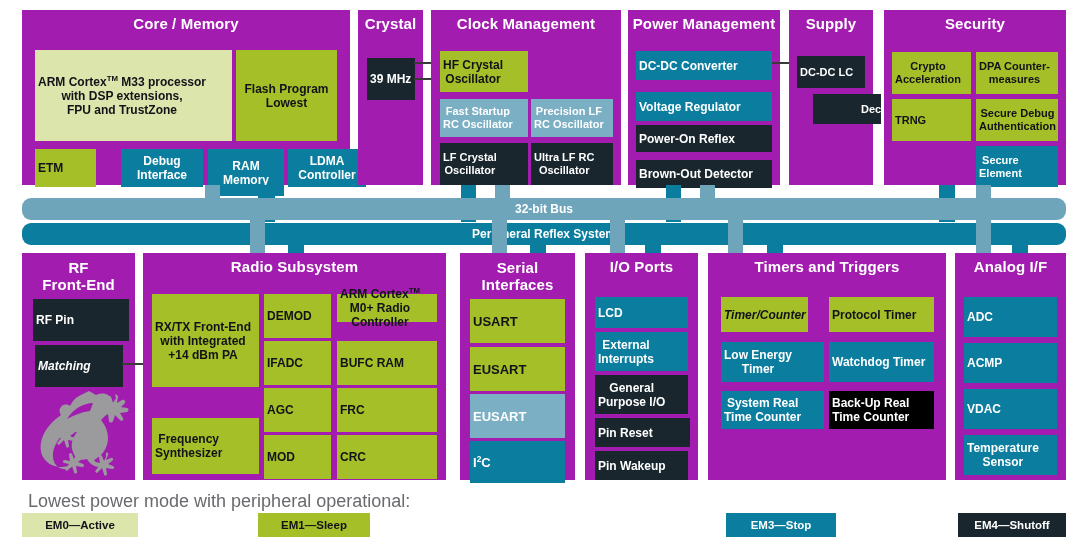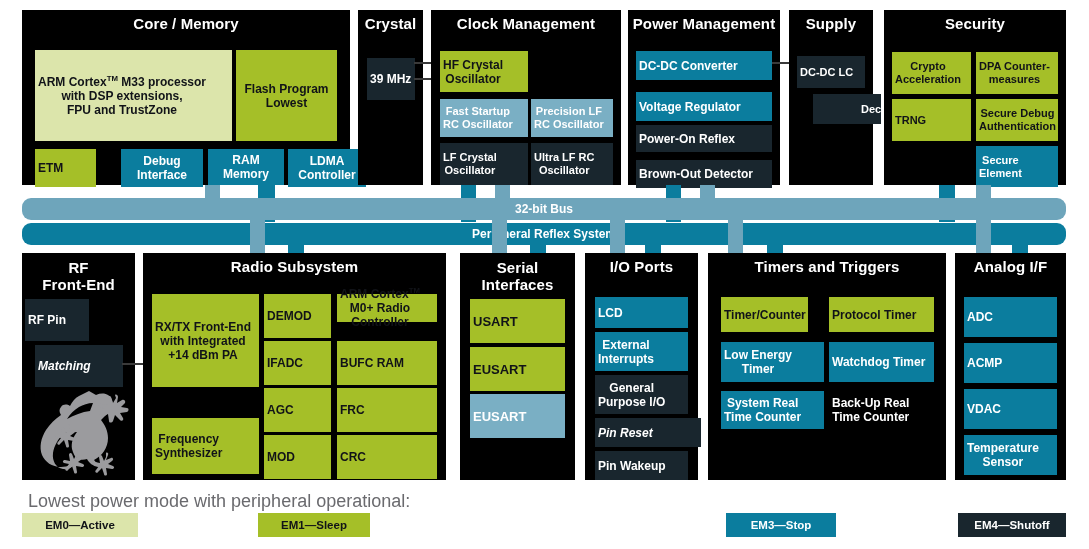--- a/index.html
+++ b/index.html
@@ -8,21 +8,21 @@
     background: #ffffff;
     font-family: "Liberation Sans", sans-serif;
     overflow: hidden;
     position: relative;
   }
   #diagram { position: absolute; left: 0; top: 0; width: 1089px; height: 549px; }
 
   
   .panel {
     position: absolute;
-    background: #000000;
+    background: #a21caf;
   }
   .panel-title {
     position: absolute;
     left: 0; right: 0; top: 5px;
     text-align: center;
     color: #ffffff;
     font-weight: bold;
     font-size: 15px;
     line-height: 17px;
     letter-spacing: 0.1px;
@@ -97,21 +97,21 @@
 <div id="diagram">
 
   <div class="panel" style="left:22px; top:10px; width:328px; height:175px;">
     <div class="panel-title">Core / Memory</div>
     <div class="blk em0 f12" style="left:13px; top:40px; width:197px; height:91px;">
       <span>ARM Cortex<span class="sup">TM</span> M33 processor<br>with DSP extensions,<br>FPU and TrustZone</span>
     </div>
     <div class="blk em1 f12" style="left:214px; top:40px; width:101px; height:91px;">Flash Program Lowest</div>
     <div class="blk em1 f12" style="left:13px; top:139px; width:61px; height:38px;">ETM</div>
     <div class="blk em3 f12" style="left:99px; top:139px; width:82px; height:38px;">Debug Interface</div>
-    <div class="blk em3 f12" style="left:186px; top:139px; width:76px; height:36px;">RAM Memory</div>
+    <div class="blk em3 f12" style="left:186px; top:139px; width:76px; height:47px;">RAM Memory</div>
     <div class="blk em3 f12" style="left:266px; top:139px; width:78px; height:38px;">LDMA Controller</div>
   </div>
 
   <div class="panel" style="left:358px; top:10px; width:65px; height:175px;">
     <div class="panel-title">Crystal</div>
     <div class="blk em4 f12" style="left:9px; top:48px; width:48px; height:42px;">39 MHz</div>
   </div>
   <div class="wire" style="left:414px; top:62px; width:28px;"></div>
   <div class="wire" style="left:414px; top:78px; width:28px;"></div>
 
@@ -189,21 +189,21 @@
   <div class="stub dark" style="left:530px; top:245px; width:16px; height:10px;"></div>
   <div class="stub light" style="left:610px; top:210px; width:15px; height:45px;"></div>
   <div class="stub dark" style="left:645px; top:245px; width:16px; height:10px;"></div>
   <div class="stub light" style="left:728px; top:210px; width:15px; height:45px;"></div>
   <div class="stub dark" style="left:767px; top:245px; width:16px; height:10px;"></div>
   <div class="stub light" style="left:976px; top:210px; width:15px; height:45px;"></div>
   <div class="stub dark" style="left:1012px; top:245px; width:16px; height:10px;"></div>
 
   <div class="panel" style="left:22px; top:253px; width:113px; height:227px;">
     <div class="panel-title" style="top:6px;">RF<br>Front-End</div>
-    <div class="blk em4 f12" style="left:3px; top:46px; width:64px; height:42px;">RF Pin</div>
+    <div class="blk em4 f12" style="left:11px; top:46px; width:96px; height:42px;">RF Pin</div>
     <div class="blk em4 f12" style="left:13px; top:92px; width:88px; height:42px;font-style:italic;">Matching</div>
     <svg class="gecko" style="left:12px; top:136px;" width="100" height="88" viewBox="0 0 100 88">
       <path fill="#9b9b9e" d="M62 6c7-3 14-1 16 5 2 6-2 12-8 17l-3 3c4 5 7 11 7 18 0 10-6 18-14 22 2 3 5 4 8 4l4 1c1 1 0 3-2 3l-6-1c-5-1-9-4-11-8-3 1-6 1-9 0-4 5-10 8-17 8-9 0-16-5-19-12-3-8-1-17 4-25 4-6 9-11 15-15-2-3-2-6 0-8 2-3 6-3 9-1 2-4 5-8 9-10l8-4 2-1zM45 18c-5 3-9 7-12 12 7-4 15-7 23-8l3-8c-5 0-10 2-14 4zM30 44c-6 6-10 13-11 20-1 8 3 15 10 16 6 1 12-3 15-9-3-3-5-7-6-11-1-6 1-12 5-17-5 0-9 1-13 1z"></path>
       <path fill="#9b9b9e" d="M83 8c1-1 3 0 3 2l-1 6 5-3c2-1 4 1 3 3l-4 4 6 1c2 0 2 3 0 4l-7 1 3 5c1 2-1 4-3 2l-5-5-2 6c-1 2-4 2-4 0l-1-7-6 3c-2 1-4-2-2-3l5-5-5-2c-2-1-1-4 1-3l6 1 1-7c0-2 2-3 3-1l2 6 3-5z" transform="translate(-2,-2) scale(1.0)"></path>
       <path fill="#9b9b9e" d="M34 36c1-1 3 0 2 2l-2 5 5-2c2-1 3 2 1 3l-4 3 5 2c2 1 1 3-1 3l-6-1 1 6c0 2-3 2-3 0l-2-6-4 4c-1 2-4 0-2-2l3-4-5-1c-2-1-1-3 1-3l5 1-1-6c0-2 2-3 3-1l2 5 2-4z"></path>
       <path fill="#9b9b9e" d="M42 62c1-1 3 0 2 2l-2 5 5-2c2-1 3 2 1 3l-4 3 5 2c2 1 1 3-1 3l-6-1 1 6c0 2-3 2-3 0l-2-6-4 4c-1 2-4 0-2-2l3-4-5-1c-2-1-1-3 1-3l5 1-1-6c0-2 2-3 3-1l2 5 2-4z"></path>
       <path fill="#9b9b9e" d="M72 64c1-1 3 0 2 2l-2 5 5-2c2-1 3 2 1 3l-4 3 5 2c2 1 1 3-1 3l-6-1 1 6c0 2-3 2-3 0l-2-6-4 4c-1 2-4 0-2-2l3-4-5-1c-2-1-1-3 1-3l5 1-1-6c0-2 2-3 3-1l2 5 2-4z"></path>
     </svg>
   </div>
   <div class="wire" style="left:122px; top:363px; width:30px;"></div>
@@ -226,38 +226,41 @@
     <div class="blk em1 f12" style="left:194px; top:88px; width:100px; height:44px;">BUFC RAM</div>
     <div class="blk em1 f12" style="left:194px; top:135px; width:100px; height:44px;">FRC</div>
     <div class="blk em1 f12" style="left:194px; top:182px; width:100px; height:44px;">CRC</div>
   </div>
 
   <div class="panel" style="left:460px; top:253px; width:115px; height:227px;">
     <div class="panel-title" style="top:6px;">Serial<br>Interfaces</div>
     <div class="blk em1 f13" style="left:10px; top:46px; width:95px; height:44px;">USART</div>
     <div class="blk em1 f13" style="left:10px; top:94px; width:95px; height:44px;">EUSART</div>
     <div class="blk em2 f13" style="left:10px; top:141px; width:95px; height:44px;">EUSART</div>
+    <div class="blk em3 f13" style="left:10px; top:188px; width:95px; height:42px;">
+      <span>I<span class="sup">2</span>C</span>
+    </div>
   </div>
 
   <div class="panel" style="left:585px; top:253px; width:113px; height:227px;">
     <div class="panel-title">I/O Ports</div>
     <div class="blk em3 f12" style="left:10px; top:44px; width:93px; height:31px;">LCD</div>
     <div class="blk em3 f12" style="left:10px; top:79px; width:93px; height:39px;">
       <span>External<br>Interrupts</span>
     </div>
     <div class="blk em4 f12" style="left:10px; top:122px; width:93px; height:39px;">
       <span>General<br>Purpose I/O</span>
     </div>
-    <div class="blk em4 f12" style="left:10px; top:165px; width:106px; height:29px;font-style:italic;">Pin Reset</div>
+    <div class="blk em4 f12" style="left:10px; top:165px; width:95px; height:29px;">Pin Reset</div>
     <div class="blk em4 f12" style="left:10px; top:198px; width:93px; height:29px;">Pin Wakeup</div>
   </div>
 
   <div class="panel" style="left:708px; top:253px; width:238px; height:227px;">
     <div class="panel-title">Timers and Triggers</div>
-    <div class="blk em1 f12" style="left:13px; top:44px; width:87px; height:35px;">Timer/Counter</div>
+    <div class="blk em1 f12" style="left:13px; top:44px; width:87px; height:35px;font-style:italic;">Timer/Counter</div>
     <div class="blk em1 f12" style="left:121px; top:44px; width:105px; height:35px;">Protocol Timer</div>
     <div class="blk em3 f12" style="left:13px; top:89px; width:103px; height:40px;">
       <span>Low Energy<br>Timer</span>
     </div>
     <div class="blk em3 f12" style="left:121px; top:89px; width:105px; height:40px;">Watchdog Timer</div>
     <div class="blk em3 f12" style="left:13px; top:138px; width:103px; height:38px;">
       <span>System Real<br>Time Counter</span>
     </div>
     <div class="blk black f12" style="left:121px; top:138px; width:105px; height:38px;">
       <span>Back-Up Real<br>Time Counter</span>

